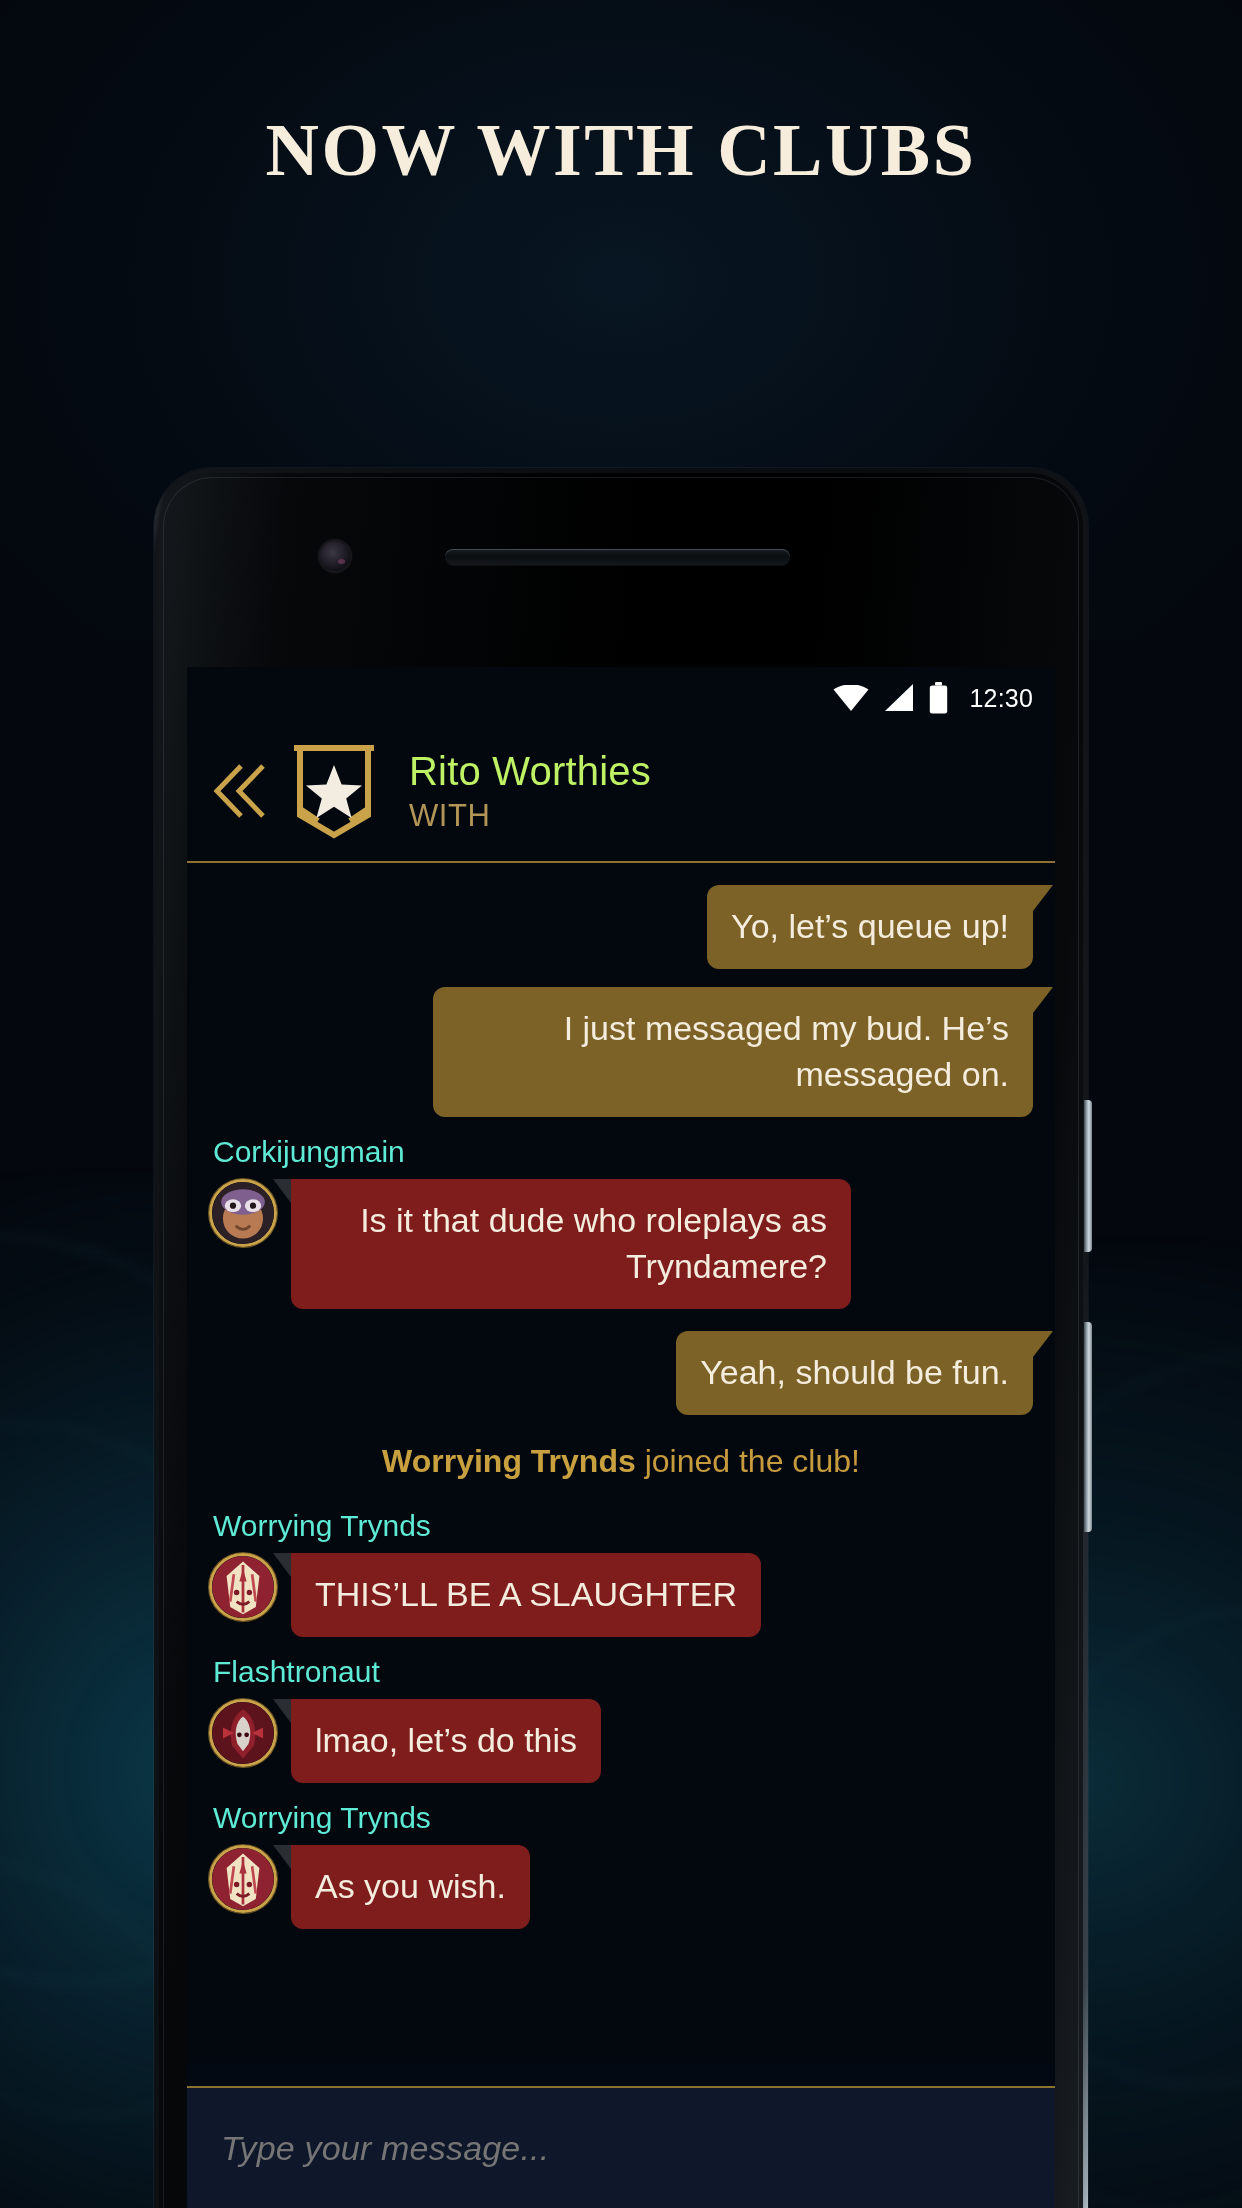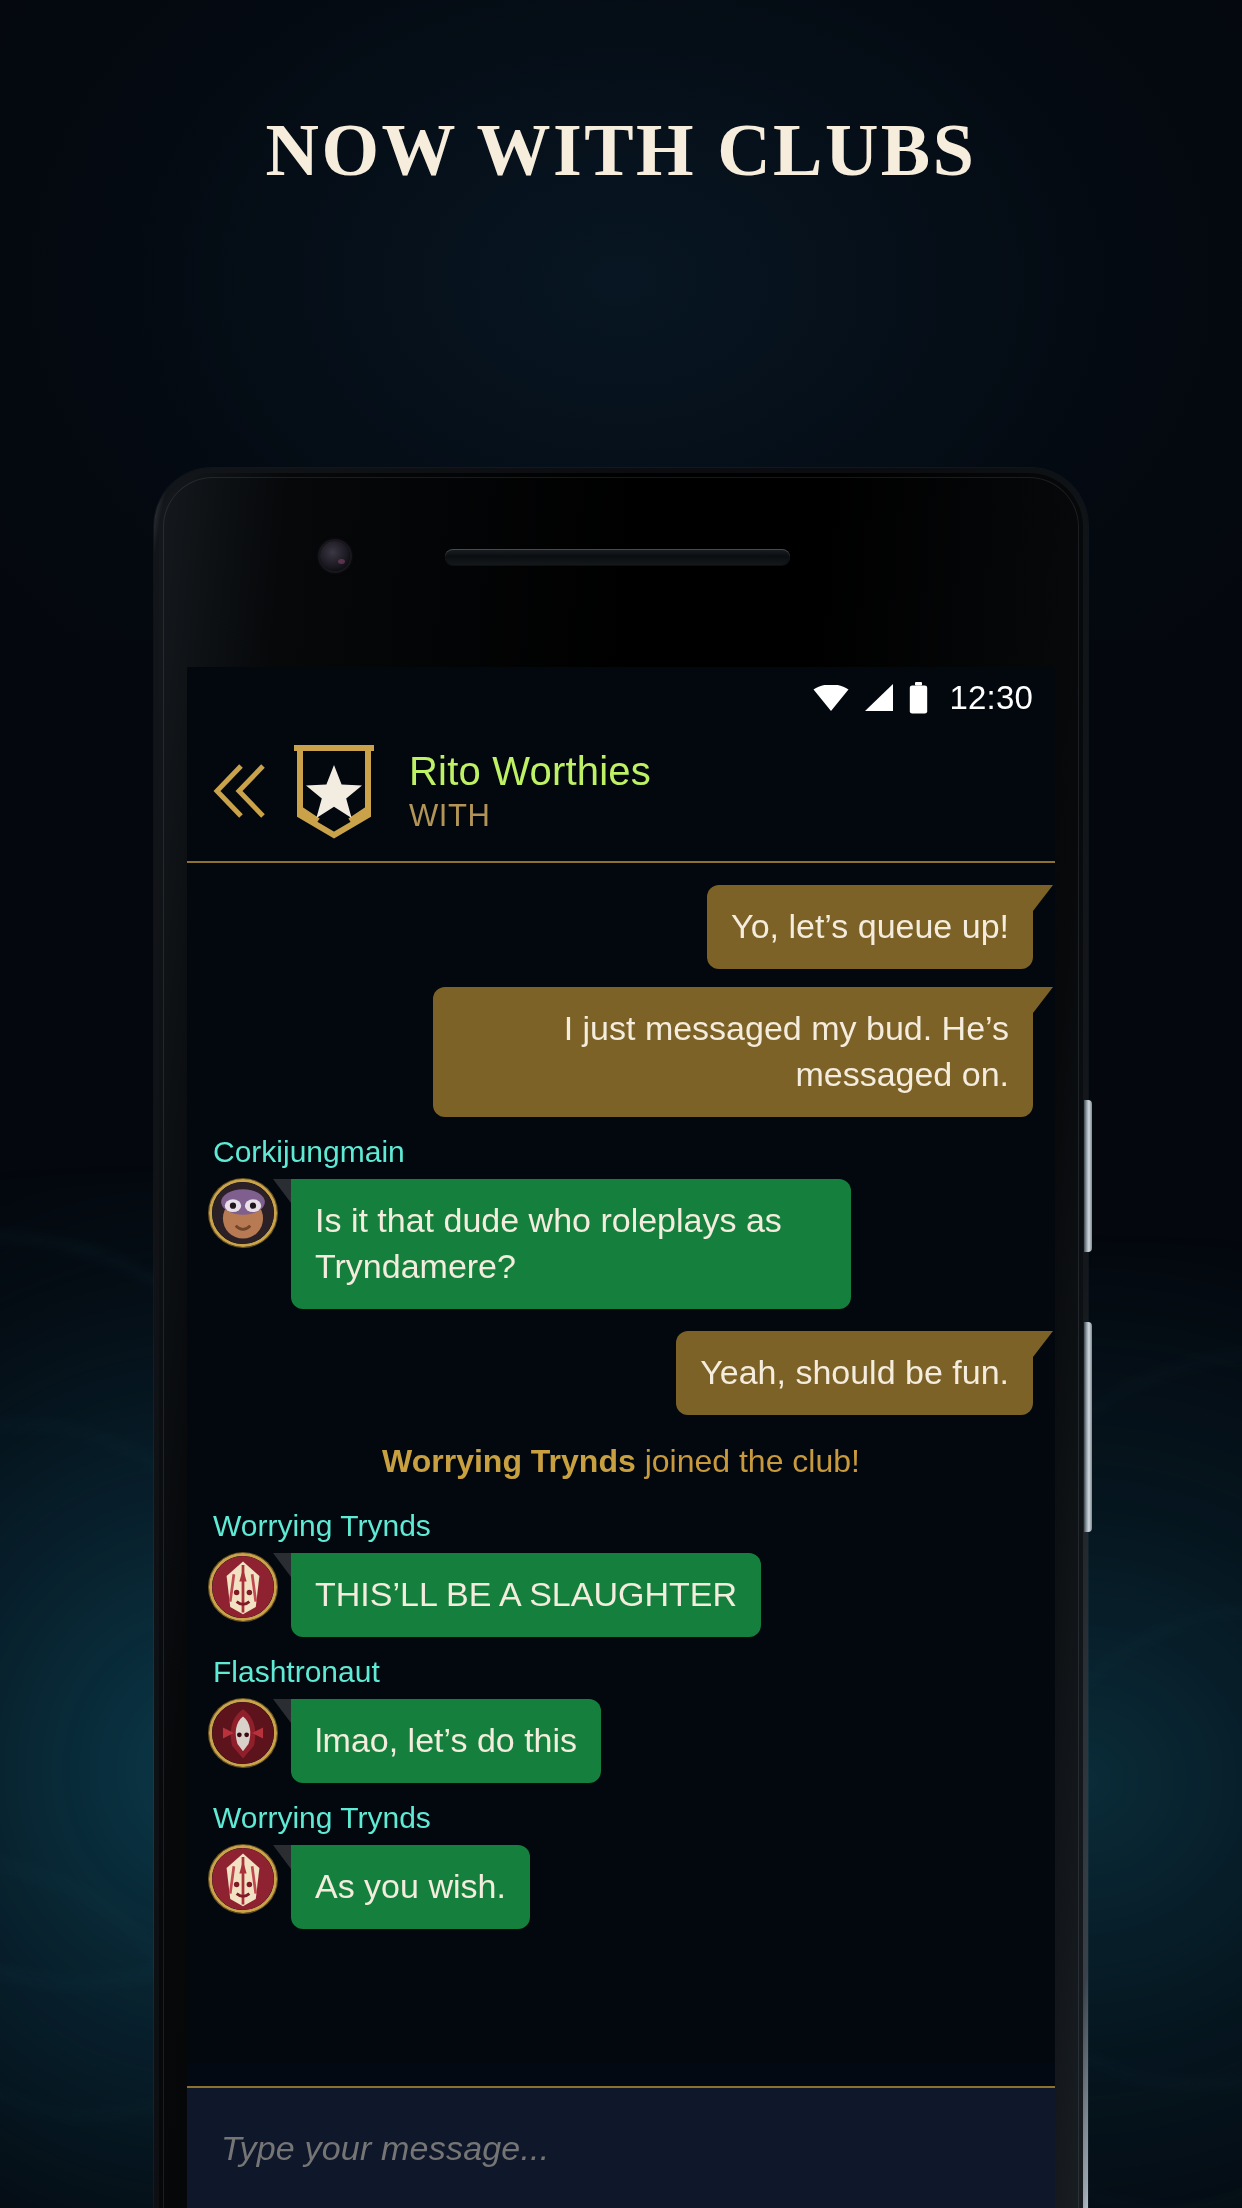--- a/index.html
+++ b/index.html
@@ -172,21 +172,21 @@
     height: 62px;
     display: flex;
     align-items: center;
     justify-content: flex-end;
     gap: 15px;
     padding: 0 22px 0 0;
     background: #03080f;
   }
   .status-time {
     color: #ffffff;
-    font-size: 33px;
+    font-size: 25px;
     letter-spacing: 0.2px;
     margin-left: 6px;
   }
   .ico-wifi { width: 36px; height: 26px; display: block; }
   .ico-signal { width: 30px; height: 28px; display: block; }
   .ico-battery { width: 19px; height: 32px; display: block; }
 
   
   .club-header {
     display: flex;
@@ -242,22 +242,22 @@
   }
   .bubble.out::after {
     content: "";
     position: absolute;
     top: 0; right: -20px;
     border-style: solid;
     border-width: 0 0 26px 20px;
     border-color: transparent transparent transparent #7c6227;
   }
   .bubble.in {
-    background: #15803d;
-    text-align: left;
+    background: #7f1d1d;
+    text-align: right;
     border-top-left-radius: 0;
   }
   .bubble.in::after {
     content: "";
     position: absolute;
     top: 0; left: -18px;
     border-style: solid;
     border-width: 0 18px 24px 0;
     border-color: transparent #2a2d31 transparent transparent;
   }

